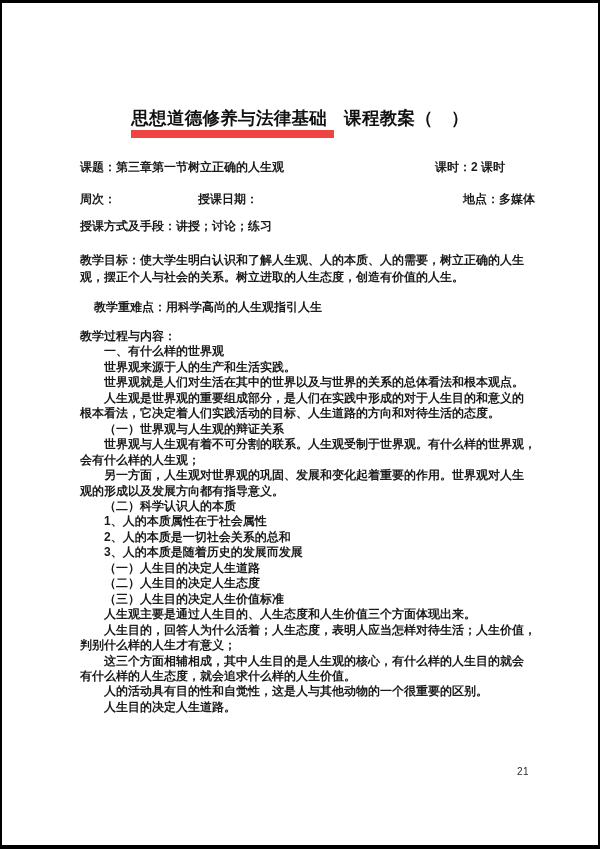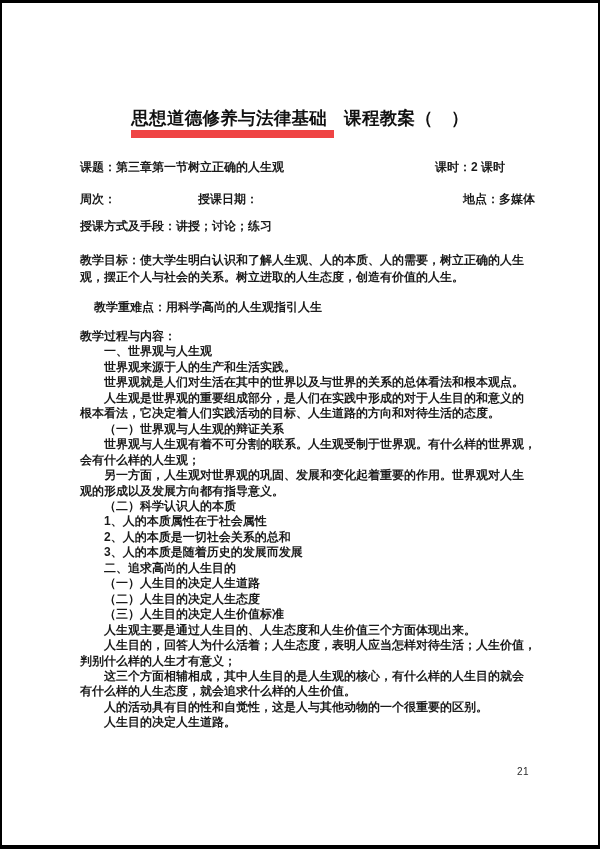--- a/index.html
+++ b/index.html
@@ -101,35 +101,34 @@
 
   <div class="objectives">
     <div class="line">教学目标：使大学生明白认识和了解人生观、人的本质、人的需要，树立正确的人生</div>
     <div class="line">观，摆正个人与社会的关系。树立进取的人生态度，创造有价值的人生。</div>
   </div>
 
   <div class="keypoints line">教学重难点：用科学高尚的人生观指引人生</div>
 
   <div class="lesson-body">
     <div class="line">教学过程与内容：</div>
-    <div class="line">　　一、世界观与人生观</div>
+    <div class="line">　　一、有什么样的世界观</div>
     <div class="line">　　世界观来源于人的生产和生活实践。</div>
     <div class="line">　　世界观就是人们对生活在其中的世界以及与世界的关系的总体看法和根本观点。</div>
     <div class="line">　　人生观是世界观的重要组成部分，是人们在实践中形成的对于人生目的和意义的</div>
     <div class="line">根本看法，它决定着人们实践活动的目标、人生道路的方向和对待生活的态度。</div>
     <div class="line">　　（一）世界观与人生观的辩证关系</div>
     <div class="line">　　世界观与人生观有着不可分割的联系。人生观受制于世界观。有什么样的世界观，</div>
     <div class="line">会有什么样的人生观；</div>
     <div class="line">　　另一方面，人生观对世界观的巩固、发展和变化起着重要的作用。世界观对人生</div>
     <div class="line">观的形成以及发展方向都有指导意义。</div>
     <div class="line">　　（二）科学认识人的本质</div>
     <div class="line">　　1、人的本质属性在于社会属性</div>
     <div class="line">　　2、人的本质是一切社会关系的总和</div>
     <div class="line">　　3、人的本质是随着历史的发展而发展</div>
-    <div class="line">　　二、追求高尚的人生目的</div>
     <div class="line">　　（一）人生目的决定人生道路</div>
     <div class="line">　　（二）人生目的决定人生态度</div>
     <div class="line">　　（三）人生目的决定人生价值标准</div>
     <div class="line">　　人生观主要是通过人生目的、人生态度和人生价值三个方面体现出来。</div>
     <div class="line">　　人生目的，回答人为什么活着；人生态度，表明人应当怎样对待生活；人生价值，</div>
     <div class="line">判别什么样的人生才有意义；</div>
     <div class="line">　　这三个方面相辅相成，其中人生目的是人生观的核心，有什么样的人生目的就会</div>
     <div class="line">有什么样的人生态度，就会追求什么样的人生价值。</div>
     <div class="line">　　人的活动具有目的性和自觉性，这是人与其他动物的一个很重要的区别。</div>
     <div class="line">　　人生目的决定人生道路。</div>

